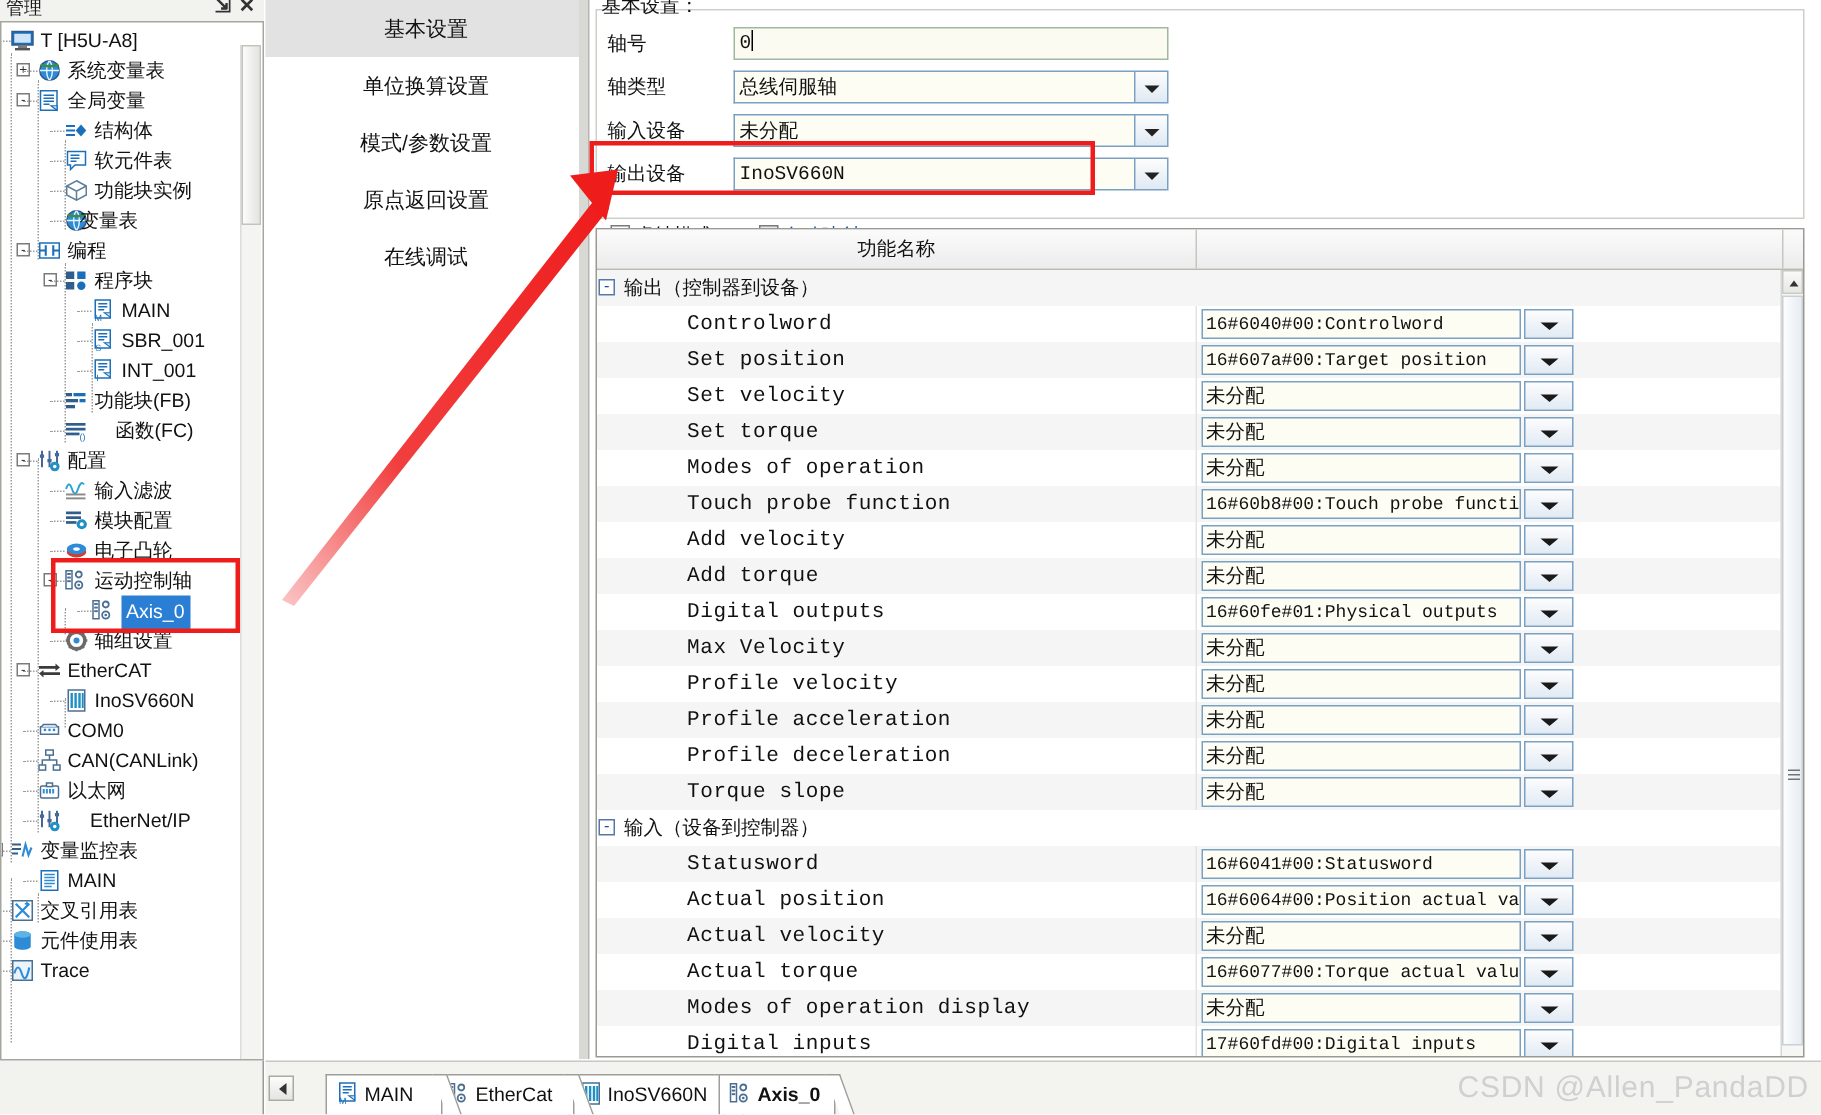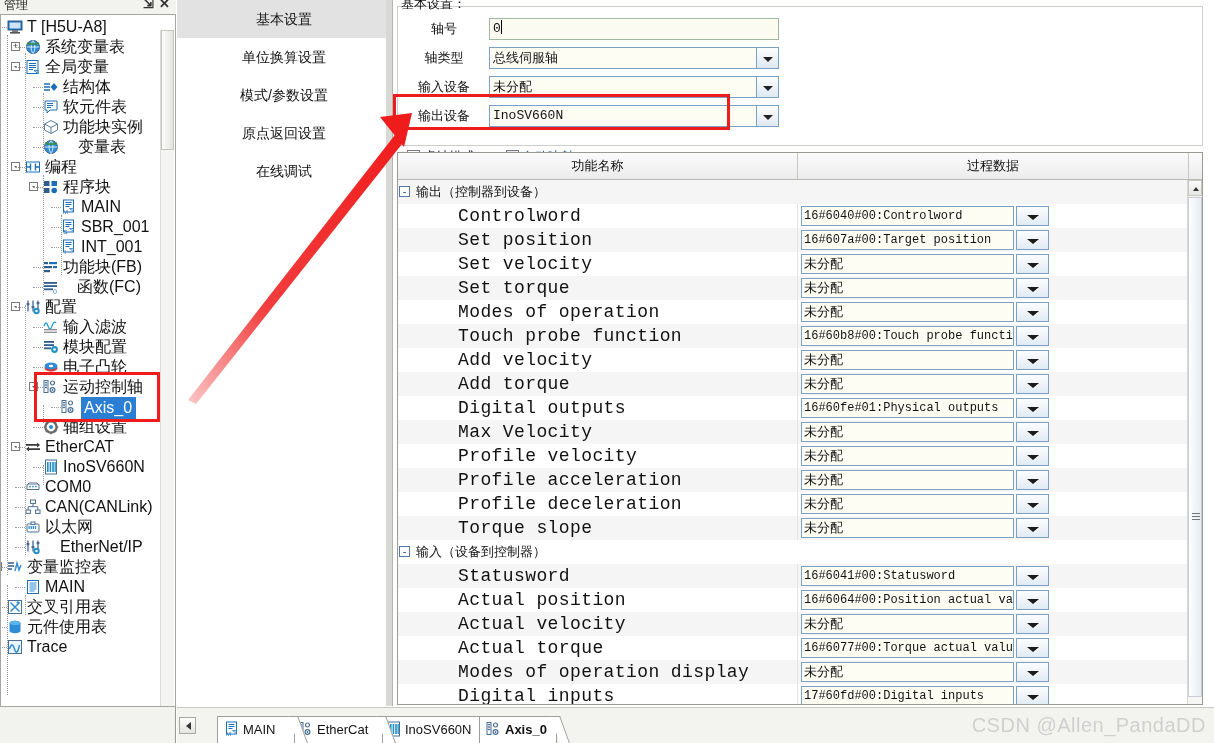--- a/index.html
+++ b/index.html
@@ -38,21 +38,21 @@
     position:absolute; left:0; top:14px; width:176px; height:693px;
     background:#ffffff;
     border:1px solid #a6a6a0; border-top:1px solid #a6a6a0;
     overflow:hidden;
   }
   #tree-body{ position:relative; width:100%; height:100%; padding-top:2px;}
   .tnode{
     position:relative; height:20px; line-height:20px; white-space:nowrap;
     font-size:13px; color:#111;
   }
-  .tnode .lbl{ font-size:16px; color:#111; }
+  .tnode .lbl{ font-size:13px; color:#111; }
   .tnode .lbl.sel{
     background:#2a7fd4; color:#fff; padding:1px 4px 2px 3px;
   }
   .exp{
     position:absolute; width:9px; height:9px; border:1px solid #7a7a7a;
     background:#fff; font-size:9px; line-height:7px; text-align:center;
     color:#333; top:5px; cursor:pointer; font-family:"Liberation Sans",sans-serif;
   }
   .dotline{
     position:absolute; border-left:1px dotted #9b9b9b;
@@ -106,21 +106,21 @@
   #grp-title{
     position:absolute; left:8px; top:-5px; font-size:13px; color:#111;
   }
   #grp-box{
     position:absolute; left:4px; top:6px; width:806px; height:140px;
     border:1px solid #cfcfca; border-top:1px solid #cfcfca;
   }
 
   .frow{ position:absolute; height:22px; }
   .flabel{
-    position:absolute; text-align:center; font-size:13px; color:#111;
+    position:absolute; text-align:left; font-size:13px; color:#111;
     line-height:22px; width:78px;
   }
   .finput{
     position:absolute; height:22px; border:1px solid #9fb89f;
     background:#fbfbf2; font-size:13px; line-height:20px;
     padding:0 3px; color:#111; font-family:"Liberation Mono",monospace;
   }
   .fcombo-text{
     position:absolute; height:22px; border:1px solid #7aa0c4; border-right:none;
     background:#fdfdf4; font-size:13px; line-height:20px; padding:0 3px; color:#111;
@@ -172,21 +172,21 @@
   #thead .hsep{ position:absolute; top:0; width:1px; height:26px; background:#c6c6c1;}
   #tbody{
     position:absolute; left:0; top:27px; width:790px; height:525px; overflow:hidden;
   }
   .trow{ position:relative; width:790px; height:24px; }
   .trow.alt{ background:#f5f5f5; }
   .trow.grp{ background:#fff; }
   .trow.grp.alt{ background:#f5f5f5; }
   .tname{
     position:absolute; left:60px; top:0; height:24px; line-height:24px;
-    font-size:18px; color:#111; font-family:"Liberation Mono",monospace;
+    font-size:14px; color:#111; font-family:"Liberation Mono",monospace;
     letter-spacing:0.4px;
   }
   .gname{
     position:absolute; left:18px; top:0; height:24px; line-height:24px;
     font-size:13px; color:#111; font-family:"Liberation Sans",sans-serif;
   }
   .gexp{
     position:absolute; left:1px; top:6px; width:11px; height:11px;
     font-size:11px; line-height:9px; text-align:center; color:#1b4f9c;
     cursor:pointer;
@@ -358,21 +358,21 @@
           </div>
           <div class="tnode">
             <span class="dotline-h" style="left: 32px; top: 10px; width: 10px;"></span>
             <span class="ic" style="position: absolute; left: 42px; top: 2px;">
               <svg width="16" height="16" viewBox="0 0 16 16">
                 <circle cx="8" cy="8" r="6.5" fill="#2e8bd6" stroke="#2f5e8d"></circle>
                 <path d="M1.5 8h13M8 1.5c2.5 3 2.5 10 0 13M8 1.5c-2.5 3-2.5 10 0 13" stroke="#eaf4fd" fill="none" stroke-width="0.9"></path>
                 <path d="M2 4c3 1.6 9 1.6 12 0" stroke="#3b8f3b" fill="none" stroke-width="1.6"></path>
               </svg>
             </span>
-            <span class="lbl" style="position: absolute; left: 77px; top: 0px;">变量表</span>
+            <span class="lbl" style="position: absolute; left: 52px; top: 0px;">变量表</span>
           </div>
           <div class="tnode">
             <span class="exp" style="left: 10px;">-</span>
             <span class="dotline-h" style="left: 14px; top: 10px; width: 10px;"></span>
             <span class="ic" style="position: absolute; left: 24px; top: 2px;">
               <svg width="16" height="16" viewBox="0 0 16 16">
                 <rect x="1.5" y="3" width="13" height="10" fill="#ffffff" stroke="#1b6fba"></rect>
                 <g stroke="#1b6fba" stroke-width="1.4">
                   <path d="M1.5 8h3.5M11 8h3.5M5.5 4.5v7M10.5 4.5v7"></path>
                 </g>
@@ -779,21 +779,20 @@
         <span style="display:inline-block;width:24px;"></span>
         <span>
           <span class="chkbox checked"></span><span class="chklabel blue">自动映射</span>
         </span>
       </div>
 
       <div id="tbl">
         <div id="thead">
           <div class="hcell" style="left:0; width:399px;">功能名称</div>
           <div class="hsep" style="left:399px;"></div>
-          <div class="hcell" style="left:400px; width:390px;">过程数据</div>
           <div class="hsep" style="left:790px;"></div>
         </div>
         <div id="tbody">
             <div class="trow grp alt">
               <span class="gexp" style="border: 1px solid rgb(85, 119, 170); background: rgb(255, 255, 255);">-</span>
               <span class="gname">输出（控制器到设备）</span>
             </div>
             <div class="trow">
               <span class="tname">Controlword</span>
               <span class="vsep"></span>

